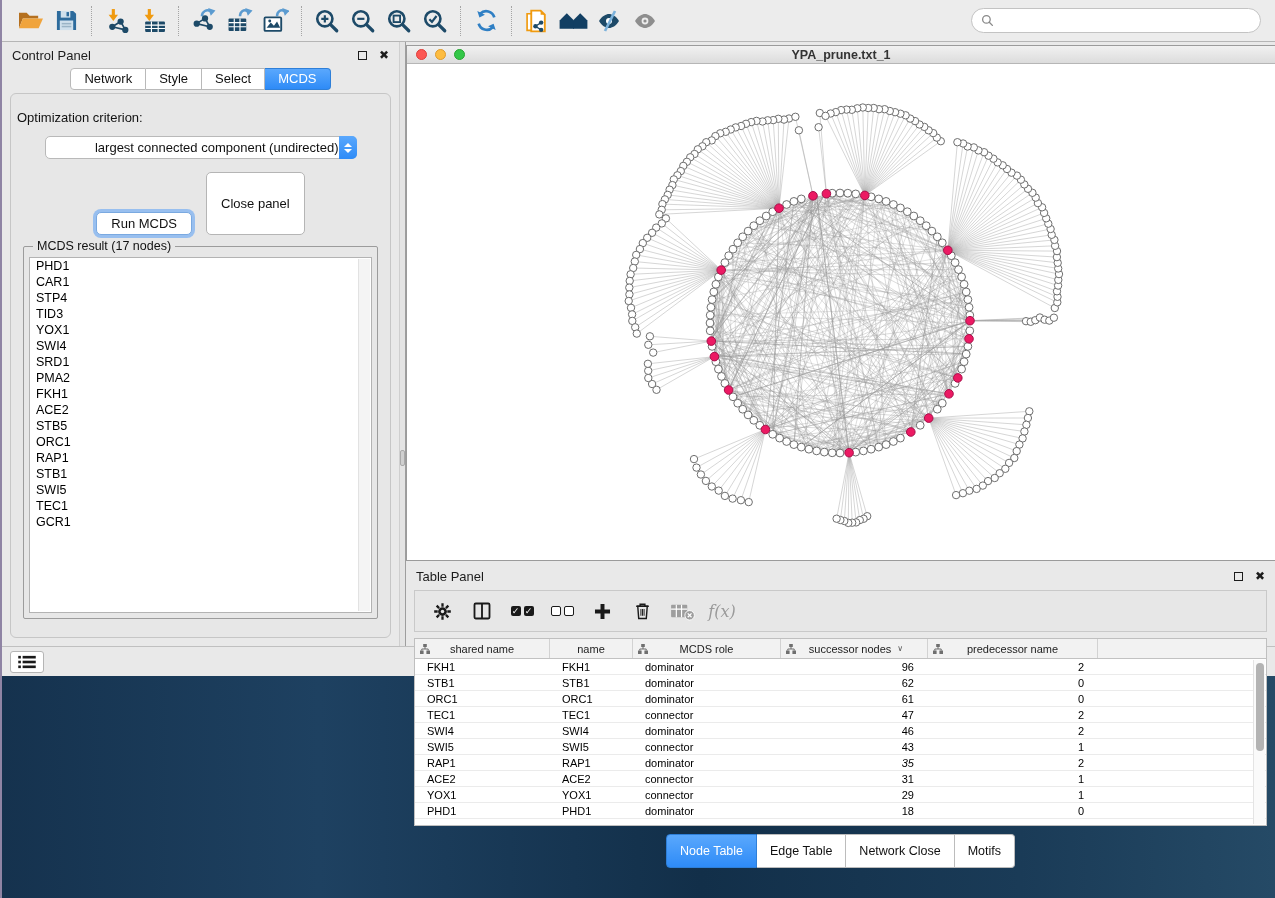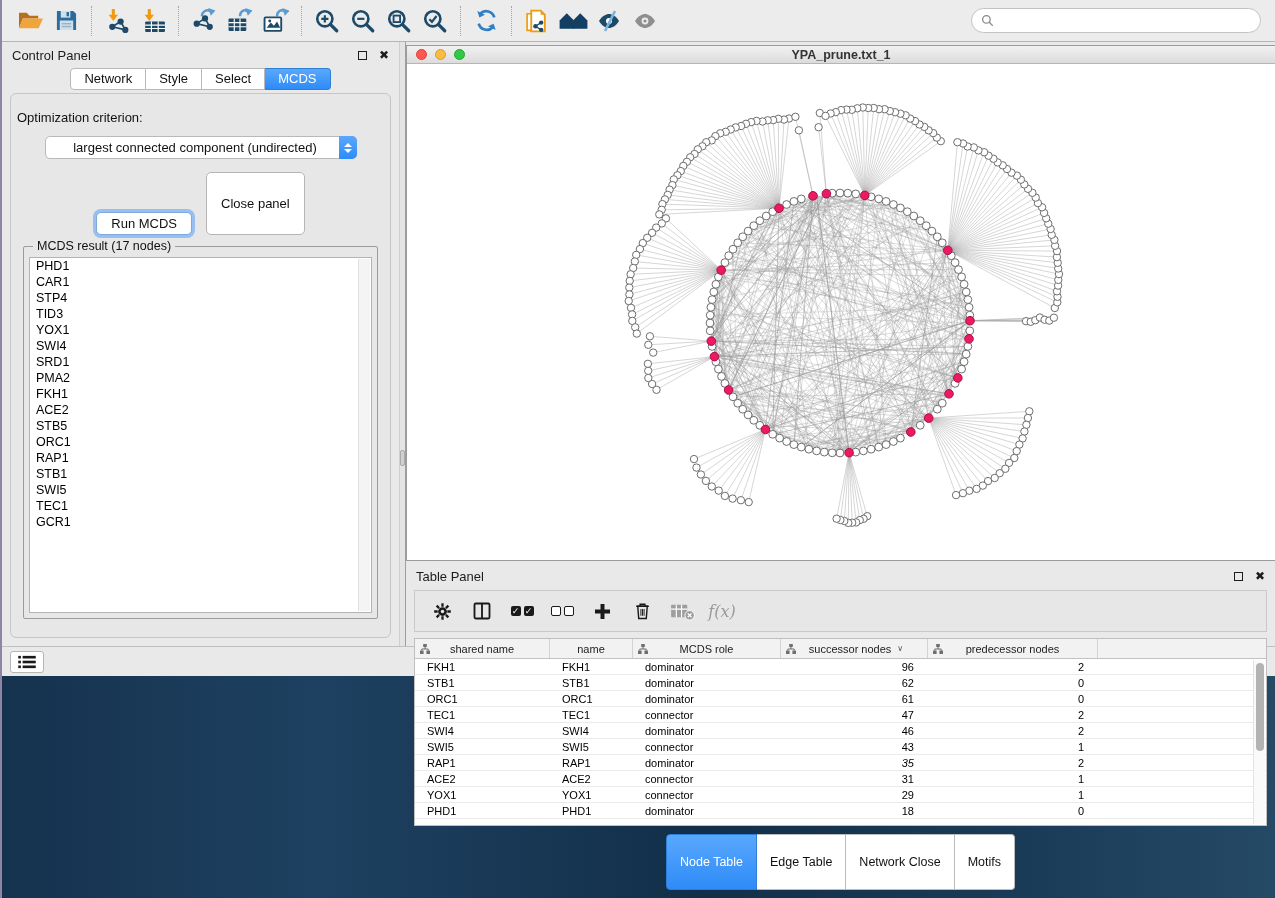--- a/index.html
+++ b/index.html
@@ -30,21 +30,21 @@
 
   .cp-tabs { display:flex; justify-content:center; height:22px; flex:none; }
   .cp-tab { background:#fff; border:1px solid #b9b9b9; border-left:none; font-size:13px; padding:2px 13px; line-height:16px; color:#111; cursor:pointer; }
   .cp-tab:first-child { border-left:1px solid #b9b9b9; border-radius:4px 0 0 4px; }
   .cp-tab:last-child { border-radius:0 4px 4px 0; }
   .cp-tab.active { background:linear-gradient(#5aa8fd,#2e8bf7); border-color:#2e7fd8; color:#fff; }
 
   .cp-body { flex:1; margin:3px 8px 8px; background:#e7e7e7; border:1px solid #c6c6c6; border-radius:6px; display:flex; flex-direction:column; padding:16px 6px 18px; min-height:0; }
   .opt-label { font-size:13px; color:#111; flex:none; }
   .dropdown { width:312px; height:23px; margin:11px auto 0; background:#fff; border:1px solid #b9b9b9; border-radius:5px; display:flex; align-items:center; cursor:pointer; flex:none; }
-  .dropdown .dd-text { flex:1; text-align:center; font-size:13px; color:#111; padding-left:6px; white-space:nowrap; overflow:hidden; }
+  .dropdown .dd-text { flex:1; text-align:right; font-size:13px; color:#111; padding-left:6px; white-space:nowrap; overflow:hidden; }
   .dd-stepper { width:18px; height:23px; margin:-1px -1px -1px 0; background:linear-gradient(#5aa8fd,#2e8bf7); border-radius:0 5px 5px 0; display:flex; flex-direction:column; align-items:center; justify-content:center; gap:2px; }
   .dd-up { width:0; height:0; border-left:4px solid transparent; border-right:4px solid transparent; border-bottom:4px solid #fff; }
   .dd-down { width:0; height:0; border-left:4px solid transparent; border-right:4px solid transparent; border-top:4px solid #fff; }
   .btn-row { display:flex; justify-content:center; gap:14px; margin-top:13px; flex:none; }
   .mac-btn { background:#fff; border:1px solid #b5b5b5; border-radius:5px; font-size:13px; color:#111; padding:3px 14px; cursor:pointer; }
   .mac-btn.focused { box-shadow:0 0 0 3px rgba(100,165,245,.6); border-color:#7aa9e0;margin-top:40px; }
 
   .result-group { margin:auto 6px 0; height:373px; border:1px solid #9c9c9c; border-radius:2px; position:relative; flex:none; }
   .group-legend { position:absolute; top:-8px; left:9px; background:#e7e7e7; padding:0 4px; font-size:12.5px; color:#111; }
   .result-list { position:absolute; left:5px; right:5px; top:10px; bottom:5px; background:#fff; border:1px solid #b3b3b3; overflow:hidden; }
@@ -81,21 +81,21 @@
   .th-label { padding:0 4px; }
   .th .sort { font-size:8px; color:#555; margin-left:2px; }
   .th-filler { flex:1; border-right:none; }
   .tr { display:flex; height:16px; align-items:center; border-bottom:1px solid #ebebeb; cursor:default; }
   .td { font-size:11px; color:#000; padding-left:12px; flex:none; white-space:nowrap; overflow:hidden; }
   .td.num { text-align:right; padding-left:0; padding-right:14px; }
   .nt-vscroll { position:absolute; top:21px; right:1px; bottom:1px; width:12px; background:#fafafa; border-left:1px solid #e4e4e4; }
   .nt-thumb { position:absolute; top:3px; left:1.5px; width:8px; height:88px; background:#b3b3b3; border-radius:4px; }
 
   .tp-tabs { display:flex; justify-content:center; margin-top:8px; flex:none; }
-  .tp-tab { background:#fff; border:1px solid #bcbcbc; border-left:none; font-size:12.5px; padding:20px 13px; color:#111; cursor:pointer; }
+  .tp-tab { background:#fff; border:1px solid #bcbcbc; border-left:none; font-size:12.5px; padding:9px 13px; color:#111; cursor:pointer; }
   .tp-tab:first-child { border-left:1px solid #bcbcbc; border-radius:4px 0 0 4px; }
   .tp-tab:last-child { border-radius:0 4px 4px 0; }
   .tp-tab.active { background:linear-gradient(#5aa8fd,#2e8bf7); border-color:#2e7fd8; color:#fff; }
 
   
   .status-bar { height:30px; border-top:1px solid #c0c0c0; background:#e9e9e9; display:flex; align-items:center; padding:0 8px; flex:none; }
   .list-btn { width:34px; height:22px; background:#fff; border:1px solid #b5b5b5; border-radius:3px; display:flex; align-items:center; justify-content:center; cursor:pointer; }
   .memory-btn { margin-left:auto; height:22px; background:#fff; border:1px solid #b5b5b5; border-radius:3px; display:flex; align-items:center; gap:12px; padding:0 10px; cursor:pointer; }
   .mem-dot { width:11px; height:11px; border-radius:50%; }
   .memory-btn span.lbl { font-size:12px; color:#111; }
@@ -1271,21 +1271,21 @@
               </div>
               <div class="th" style="width: 170px;">
                 <svg width="10" height="10" viewBox="0 0 10 10" class="tree-ico">
                   <g fill="#6f6f6f">
                     <rect x="3.2" y="0" width="3.6" height="3"></rect>
                     <rect x="0" y="6.5" width="3.6" height="3.5"></rect>
                     <rect x="6.4" y="6.5" width="3.6" height="3.5"></rect>
                   </g>
                   <path d="M5 3v2M1.8 6.5V5h6.4v1.5" stroke="#6f6f6f" fill="none" stroke-width="1"></path>
                 </svg>
-                <span class="th-label">predecessor nodes</span>
+                <span class="th-label">predecessor name</span>
               </div>
               <div class="th th-filler"></div>
             </div>
           <div>
               <div class="tr">
                 <div class="td" style="width: 135px;">FKH1</div>
                 <div class="td" style="width: 83px;">FKH1</div>
                 <div class="td" style="width: 148px;">dominator</div>
                 <div class="td num" style="width: 147px;">96</div>
                 <div class="td num" style="width: 170px;">2</div>

